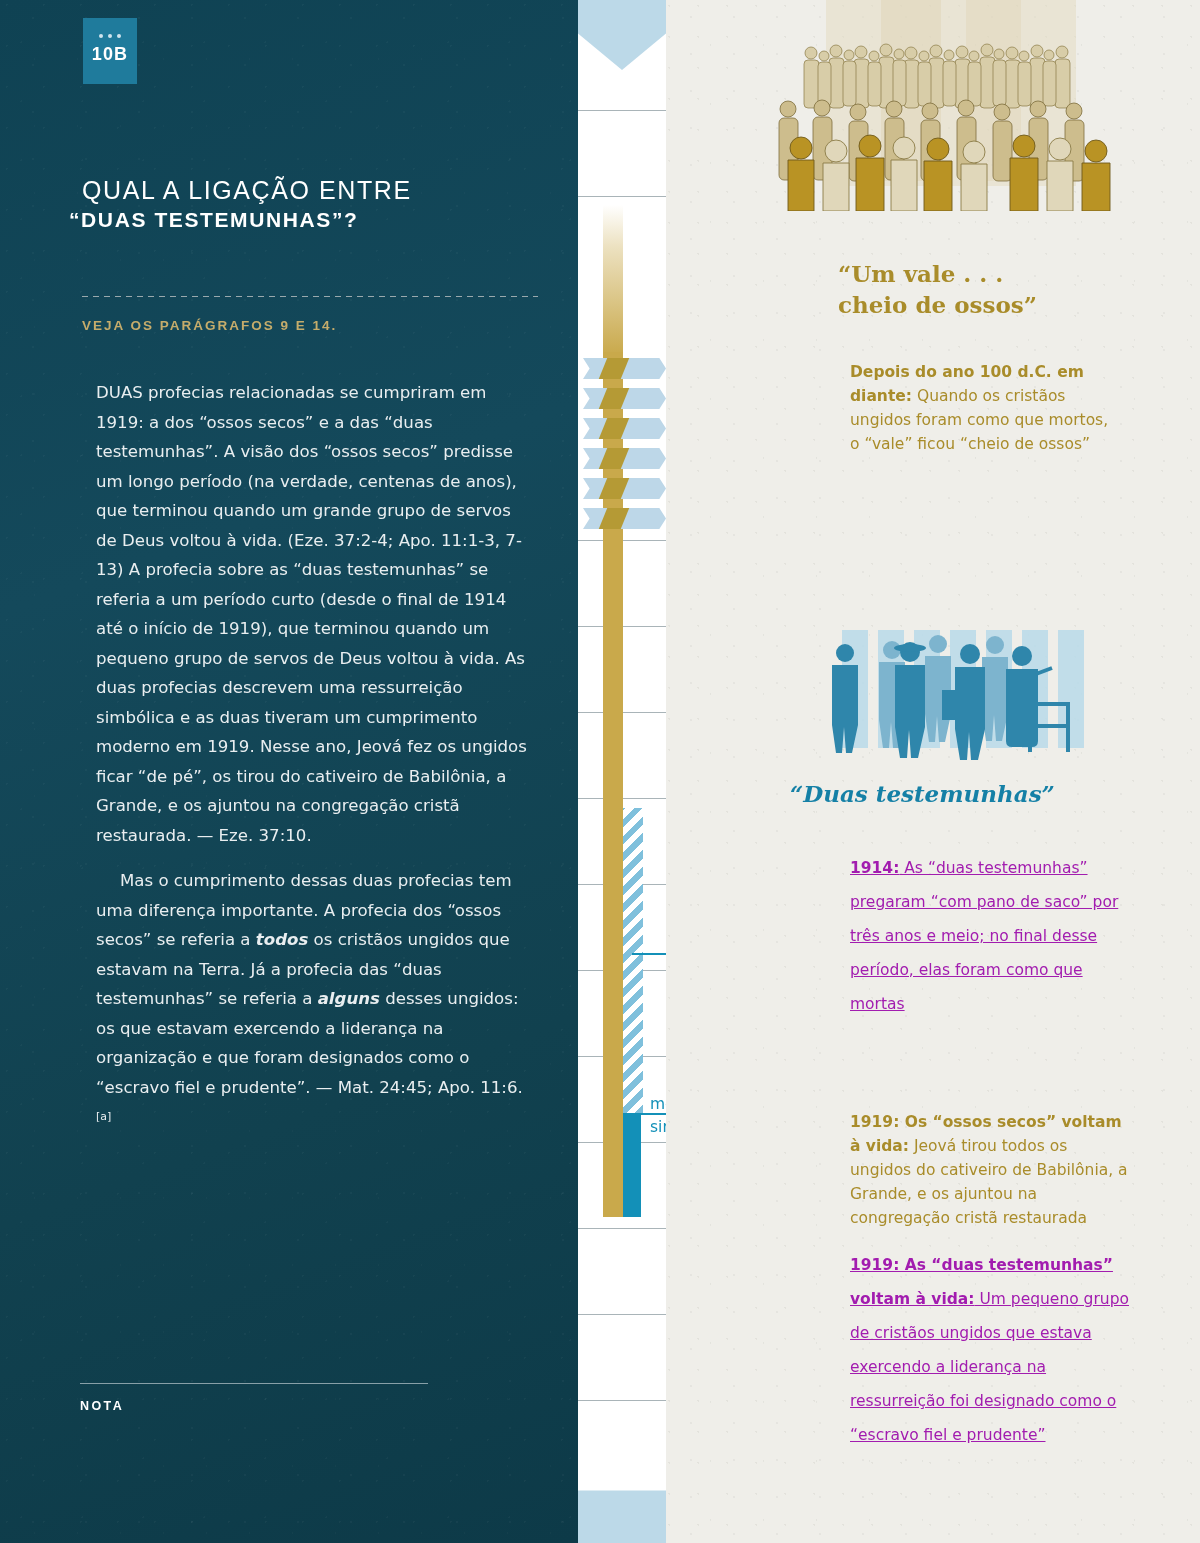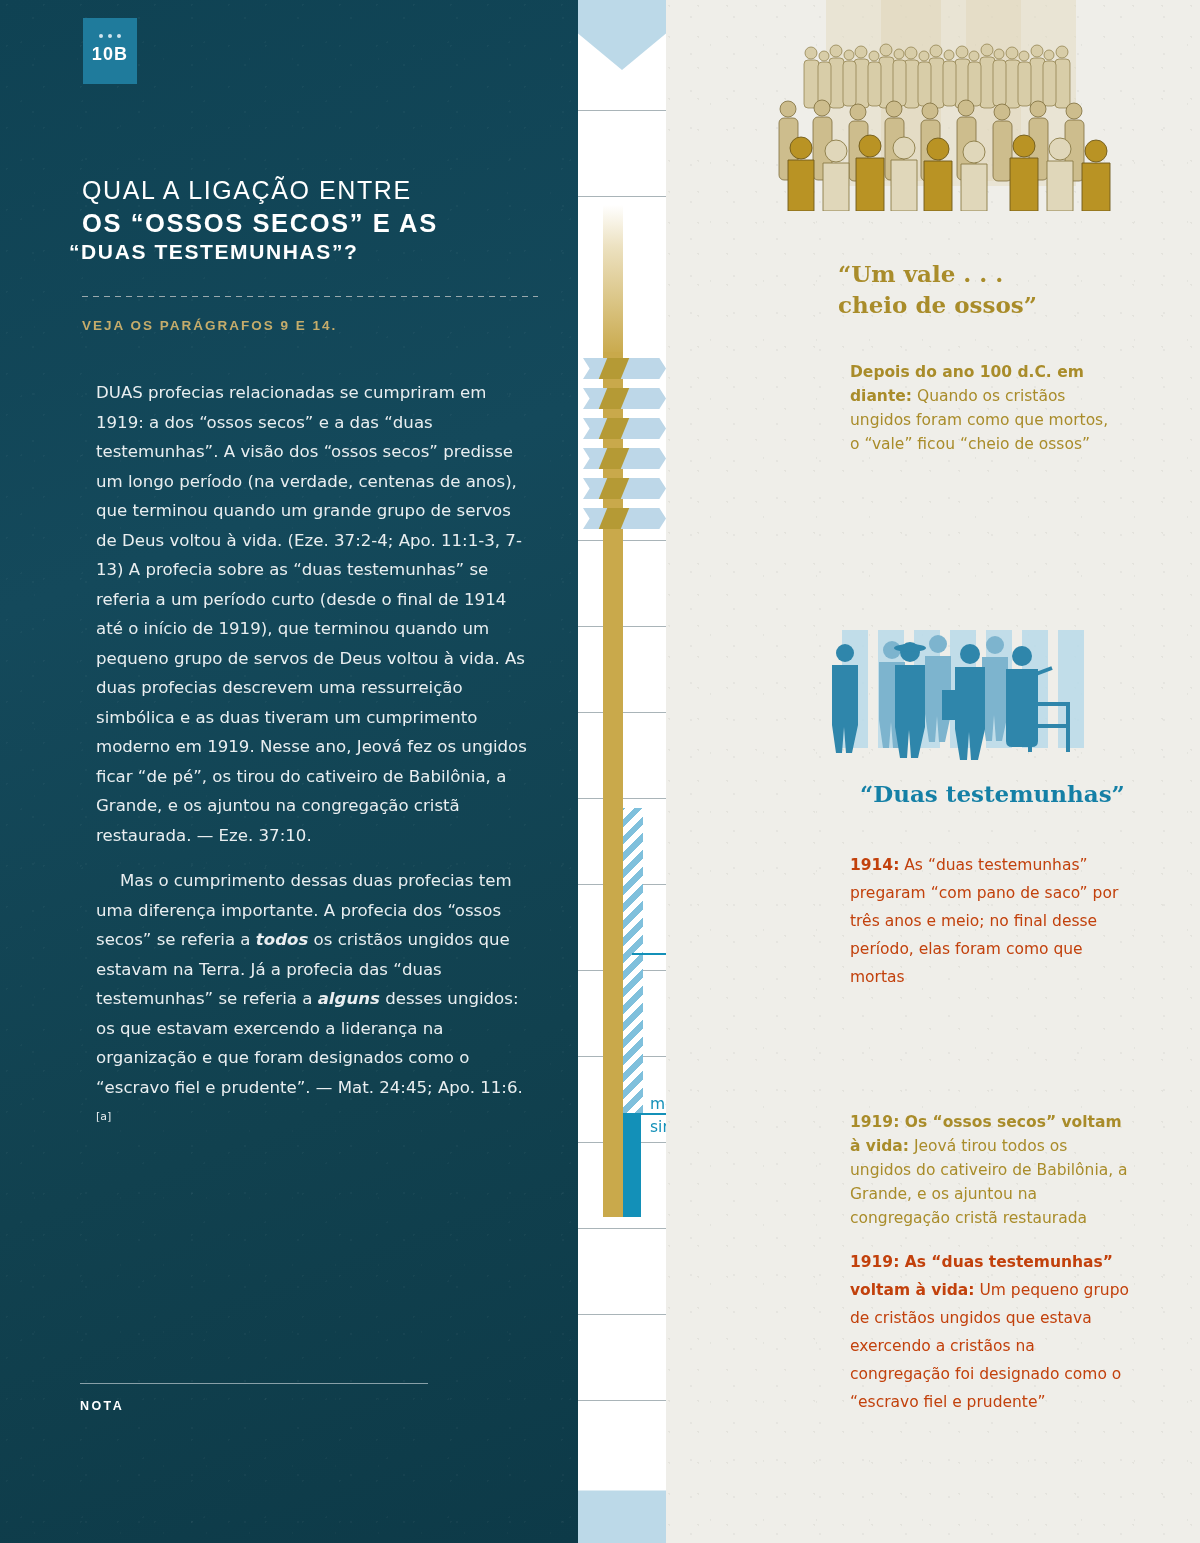--- a/index.html
+++ b/index.html
@@ -185,22 +185,23 @@
   }
   .quote-blue {
     position: absolute; font-family: "DejaVu Serif", serif;
     color: #1580a6; font-size: 23px; line-height: 31px; font-weight: 600;
   }
   .cap-gold {
     position: absolute; color: #a98c2a; font-size: 15.5px; line-height: 24px;
     font-family: "DejaVu Sans", sans-serif;
   }
   .cap-blue {
-    position: absolute; color: #c2410c; font-size: 15.5px; line-height: 28px;
+    position: absolute; color: #a21caf; font-size: 15.5px; line-height: 34px;
     font-family: "DejaVu Sans", sans-serif;
+    text-decoration: underline;
   }
   .cap-gold b, .cap-blue b { font-weight: 700; }
 
   
   .illus { position: absolute; }
   #illus-crowd { left: 766px; top: -4px; width: 420px; height: 215px; }
   #illus-men  { left: 830px; top: 622px; width: 300px; height: 150px; }
 </style>
 </head>
 <body>
@@ -211,21 +212,20 @@
     <span class="dots">
         <i></i>
         <i></i>
         <i></i>
       </span>
     <span class="num">10B</span>
   </div>
 
   <div class="headline">
     <span class="l1">QUAL A LIGAÇÃO ENTRE</span>
-    <span class="l2">OS “OSSOS SECOS” E AS</span>
     <span class="l3">“DUAS TESTEMUNHAS”?</span>
   </div>
 
   <div class="dashed-rule"></div>
 
   <div class="see-paragraphs">VEJA OS PARÁGRAFOS 9 E 14.</div>
 
   <div class="body-copy">
     <p>DUAS profecias relacionadas se cumpriram em 1919: a dos “ossos secos” e a das “duas testemunhas”. A visão dos “ossos secos” predisse um longo período (na verdade, centenas de anos), que terminou quando um grande grupo de servos de Deus voltou à vida. (Eze. 37:2-4; Apo. 11:1-3, 7-13) A profecia sobre as “duas testemunhas” se referia a um período curto (desde o final de 1914 até o início de 1919), que terminou quando um pequeno grupo de servos de Deus voltou à vida. As duas profecias descrevem uma ressurreição simbólica e as duas tiveram um cumprimento moderno em 1919. Nesse ano, Jeová fez os ungidos ficar “de pé”, os tirou do cativeiro de Babilônia, a Grande, e os ajuntou na congregação cristã restaurada. — Eze. 37:10.</p>
     <p class="indent"><span>Mas o cumprimento dessas duas profecias tem uma diferença importante. A profecia dos “ossos secos” se referia a </span><i>todos</i><span> os cristãos ungidos que estavam na Terra. Já a profecia das “duas testemunhas” se referia a </span><i>alguns</i><span> desses ungidos: os que estavam exercendo a liderança na organização e que foram designados como o “escravo fiel e prudente”. — Mat. 24:45; Apo. 11:6.</span><sup>[a]</sup></p>
@@ -453,20 +453,20 @@
   </g>
   <rect x="112" y="68" width="16" height="30" fill="#2f86ab"></rect>
 </svg>
 
 <div class="quote-gold" style="left:838px; top:258px; width:300px;">
   <div>“Um vale . . .</div>
   <div>cheio de ossos”</div>
 </div>
 <div class="cap-gold" style="left:850px; top:360px; width:272px;"><b>Depois do ano 100 d.C. em diante:</b><span> Quando os cristãos ungidos foram como que mortos, o “vale” ficou “cheio de ossos”</span></div>
 
-<div class="quote-blue" style="left:860px; top:778px; width:320px;">
+<div class="quote-blue" style="left:790px; top:778px; width:320px;font-style:italic;">
   <div>“Duas testemunhas”</div>
 </div>
 <div class="cap-blue" style="left:850px; top:851px; width:272px;"><b>1914:</b><span> As “duas testemunhas” pregaram “com pano de saco” por três anos e meio; no final desse período, elas foram como que mortas</span></div>
 
 <div class="cap-gold" style="left:850px; top:1110px; width:280px;"><b>1919: Os “ossos secos” voltam à vida:</b><span> Jeová tirou todos os ungidos do cativeiro de Babilônia, a Grande, e os ajuntou na congregação cristã restaurada</span></div>
 
-<div class="cap-blue" style="left:850px; top:1248px; width:280px;"><b>1919: As “duas testemunhas” voltam à vida:</b><span> Um pequeno grupo de cristãos ungidos que estava exercendo a cristãos na congregação foi designado como o “escravo fiel e prudente”</span></div>
+<div class="cap-blue" style="left:850px; top:1248px; width:280px;"><b>1919: As “duas testemunhas” voltam à vida:</b><span> Um pequeno grupo de cristãos ungidos que estava exercendo a liderança na ressurreição foi designado como o “escravo fiel e prudente”</span></div>
 
 </body></html>

